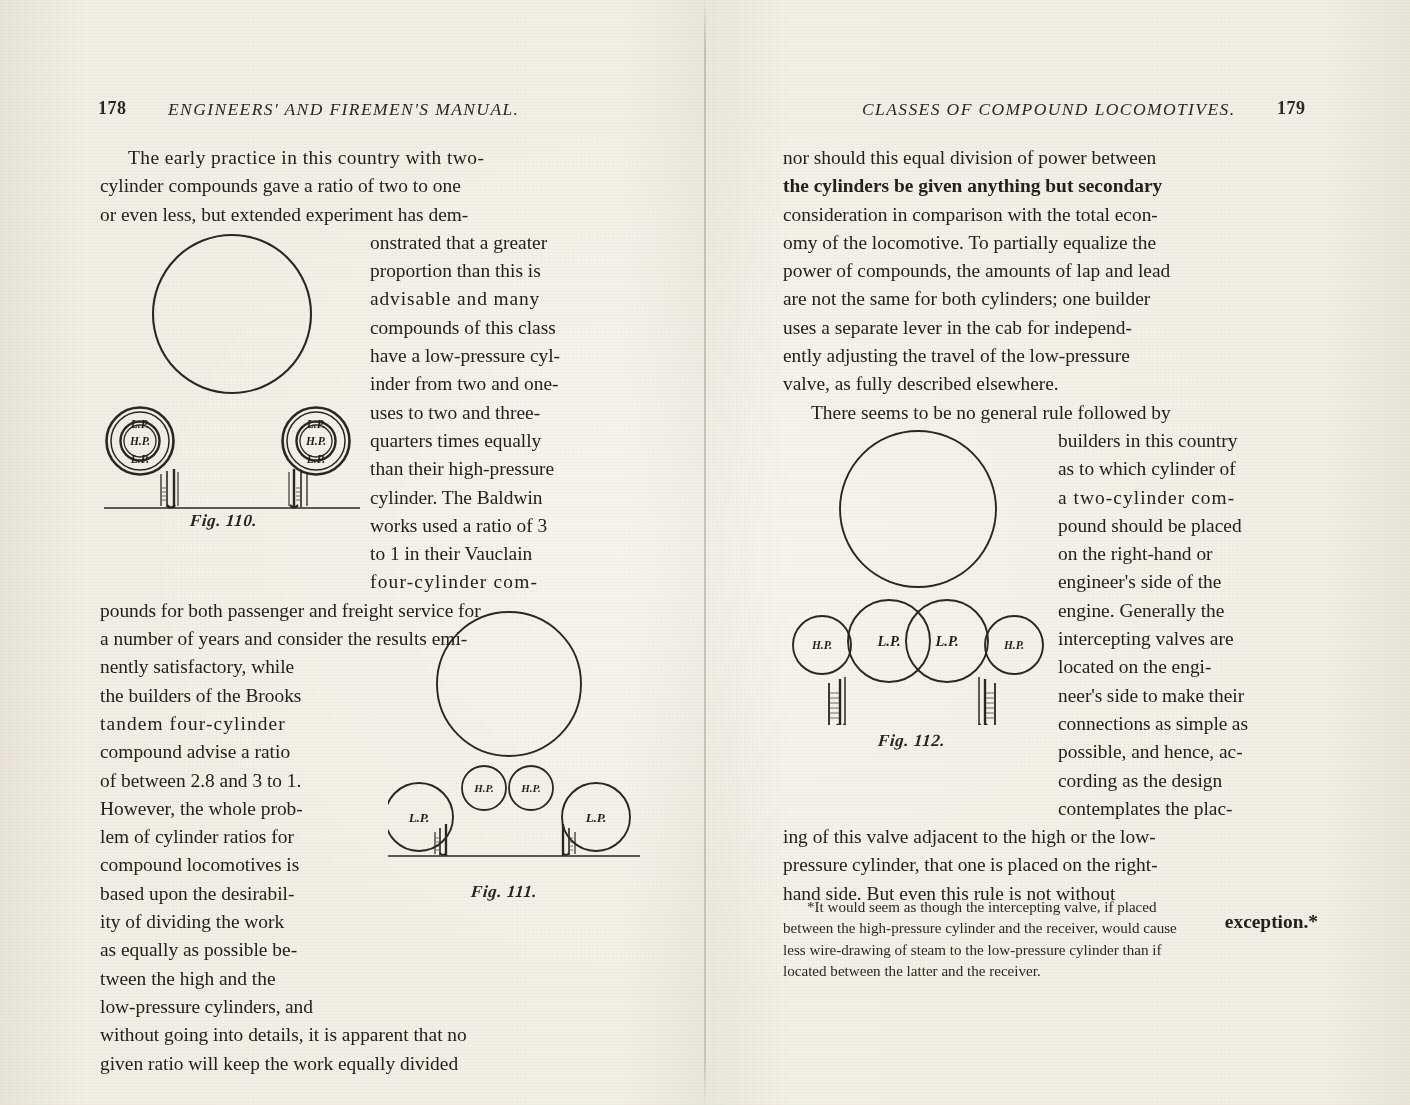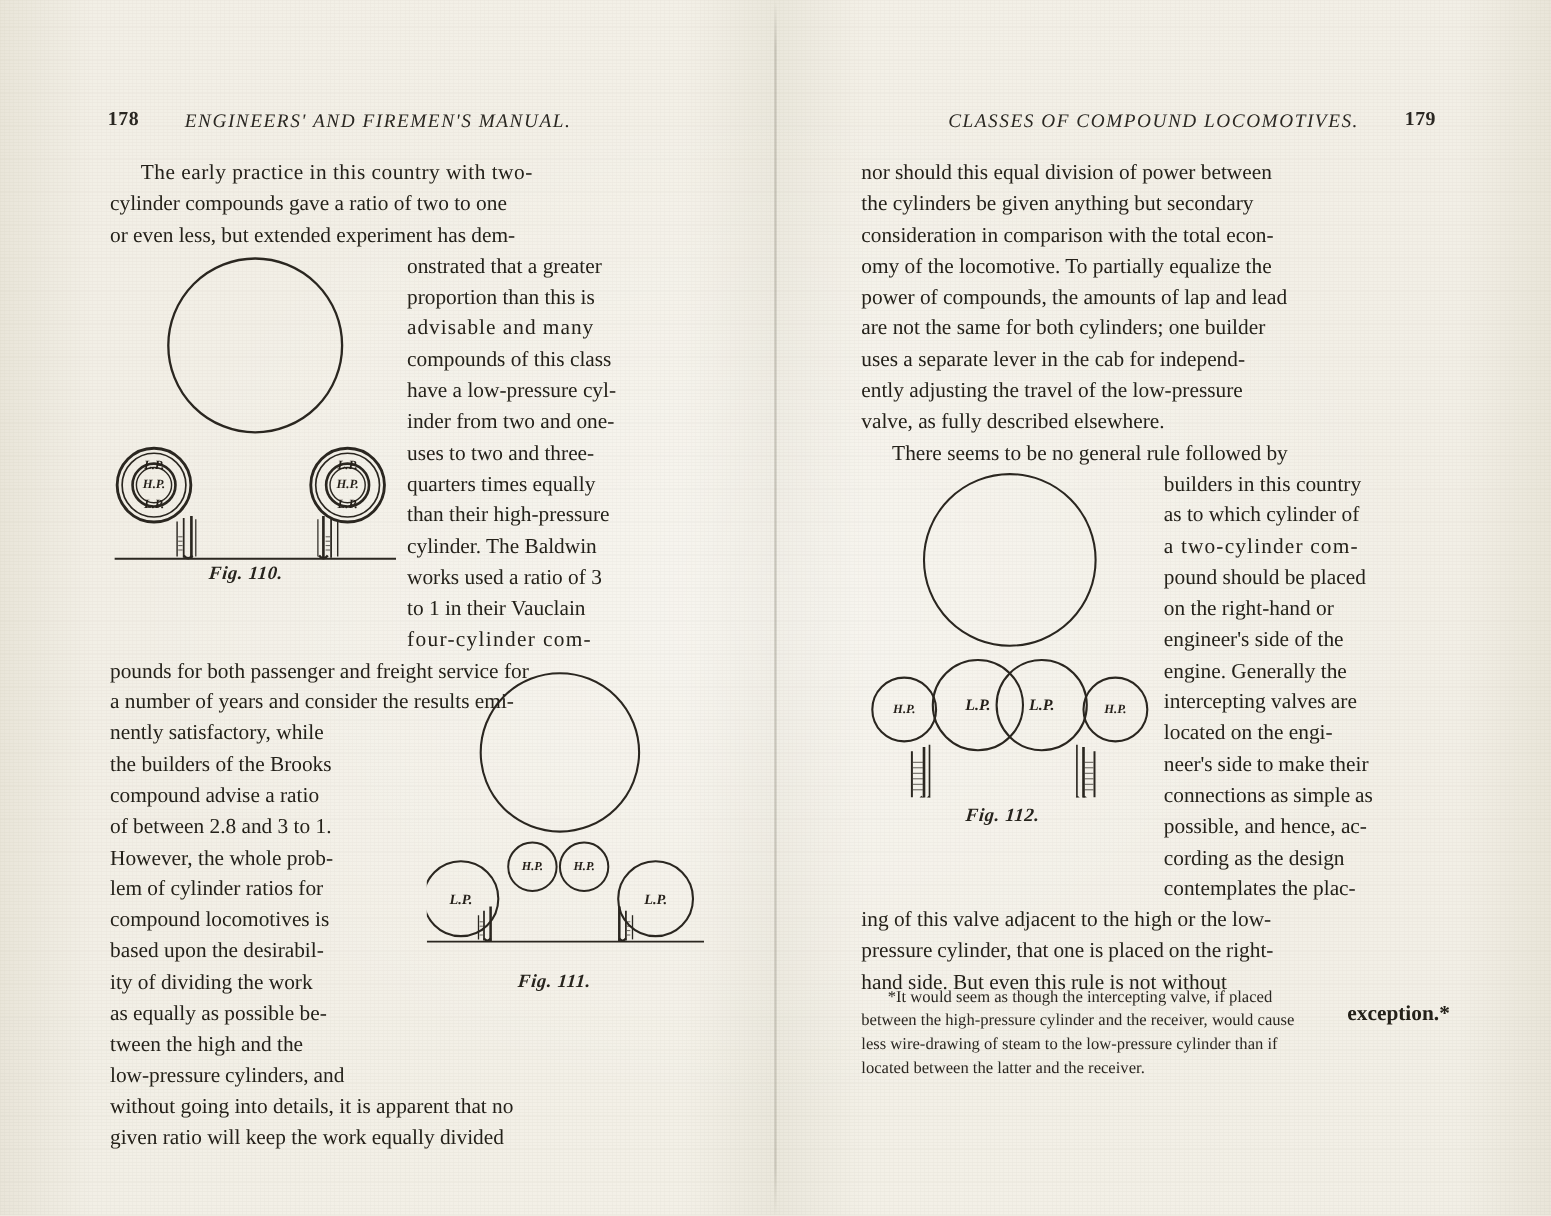--- a/index.html
+++ b/index.html
@@ -225,20 +225,21 @@
       <div>to 1 in their Vauclain</div>
       <div style="letter-spacing:1.2px;">four-cylinder com-</div>
     </div>
 
     <div style="width:530px;">pounds for both passenger and freight service for</div>
     <div style="width:530px;">a number of years and consider the results emi-</div>
 
     <div style="width:285px;text-align:justify;">
       <div>nently satisfactory, while</div>
       <div>the builders of the Brooks</div>
+      <div style="letter-spacing:1.1px;">tandem four-cylinder</div>
       <div>compound advise a ratio</div>
       <div>of between 2.8 and 3 to 1.</div>
       <div>However, the whole prob-</div>
       <div>lem of cylinder ratios for</div>
       <div>compound locomotives is</div>
       <div>based upon the desirabil-</div>
       <div>ity of dividing the work</div>
       <div>as equally as possible be-</div>
       <div>tween the high and the</div>
       <div class="tight">low-pressure cylinders, and</div>
@@ -299,21 +300,21 @@
           <line x1="197" y1="293" x2="205" y2="293"></line>
         </g>
       </g>
       <line class="stroke" x1="0" y1="301" x2="258" y2="301" stroke-width="1.6"></line>
     </svg>
   </div>
   <div class="figcap" style="left:173px;top:731px;">Fig. 112.</div>
 
   <div class="col" style="left:78px;top:144px;width:535px;">
     <div style="width:535px;">nor should this equal division of power between</div>
-    <div style="width:535px;">the cylinders be given anything but secondary</div>
+    <div style="width:535px;font-weight:bold;">the cylinders be given anything but secondary</div>
     <div style="width:535px;">consideration in comparison with the total econ-</div>
     <div style="width:535px;">omy of the locomotive.  To partially equalize the</div>
     <div style="width:535px;">power of compounds, the amounts of lap and lead</div>
     <div style="width:535px;">are not the same for both cylinders; one builder</div>
     <div style="width:535px;">uses a separate lever in the cab for independ-</div>
     <div style="width:535px;">ently adjusting the travel of the low-pressure</div>
     <div style="width:535px;text-align:left;">valve, as fully described elsewhere.</div>
 
     <div style="width:535px;padding-left:28px;box-sizing:border-box;">There seems to be no general rule followed by</div>
 

